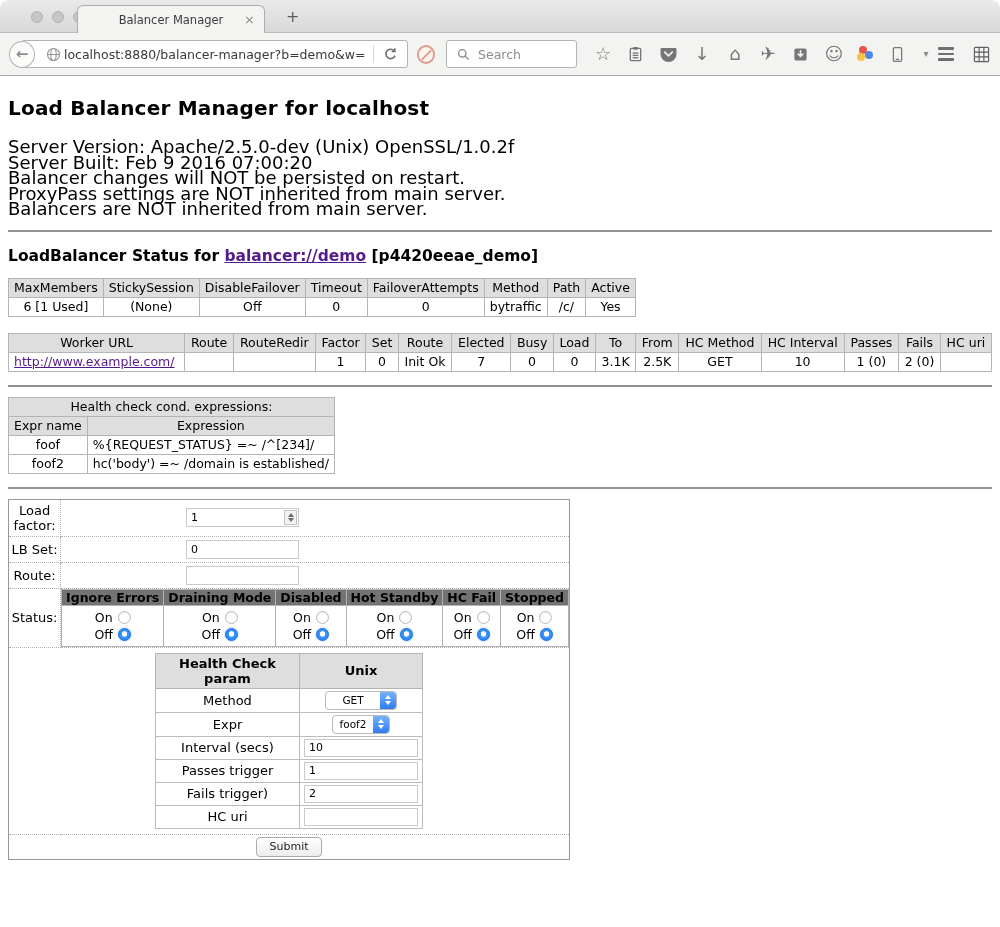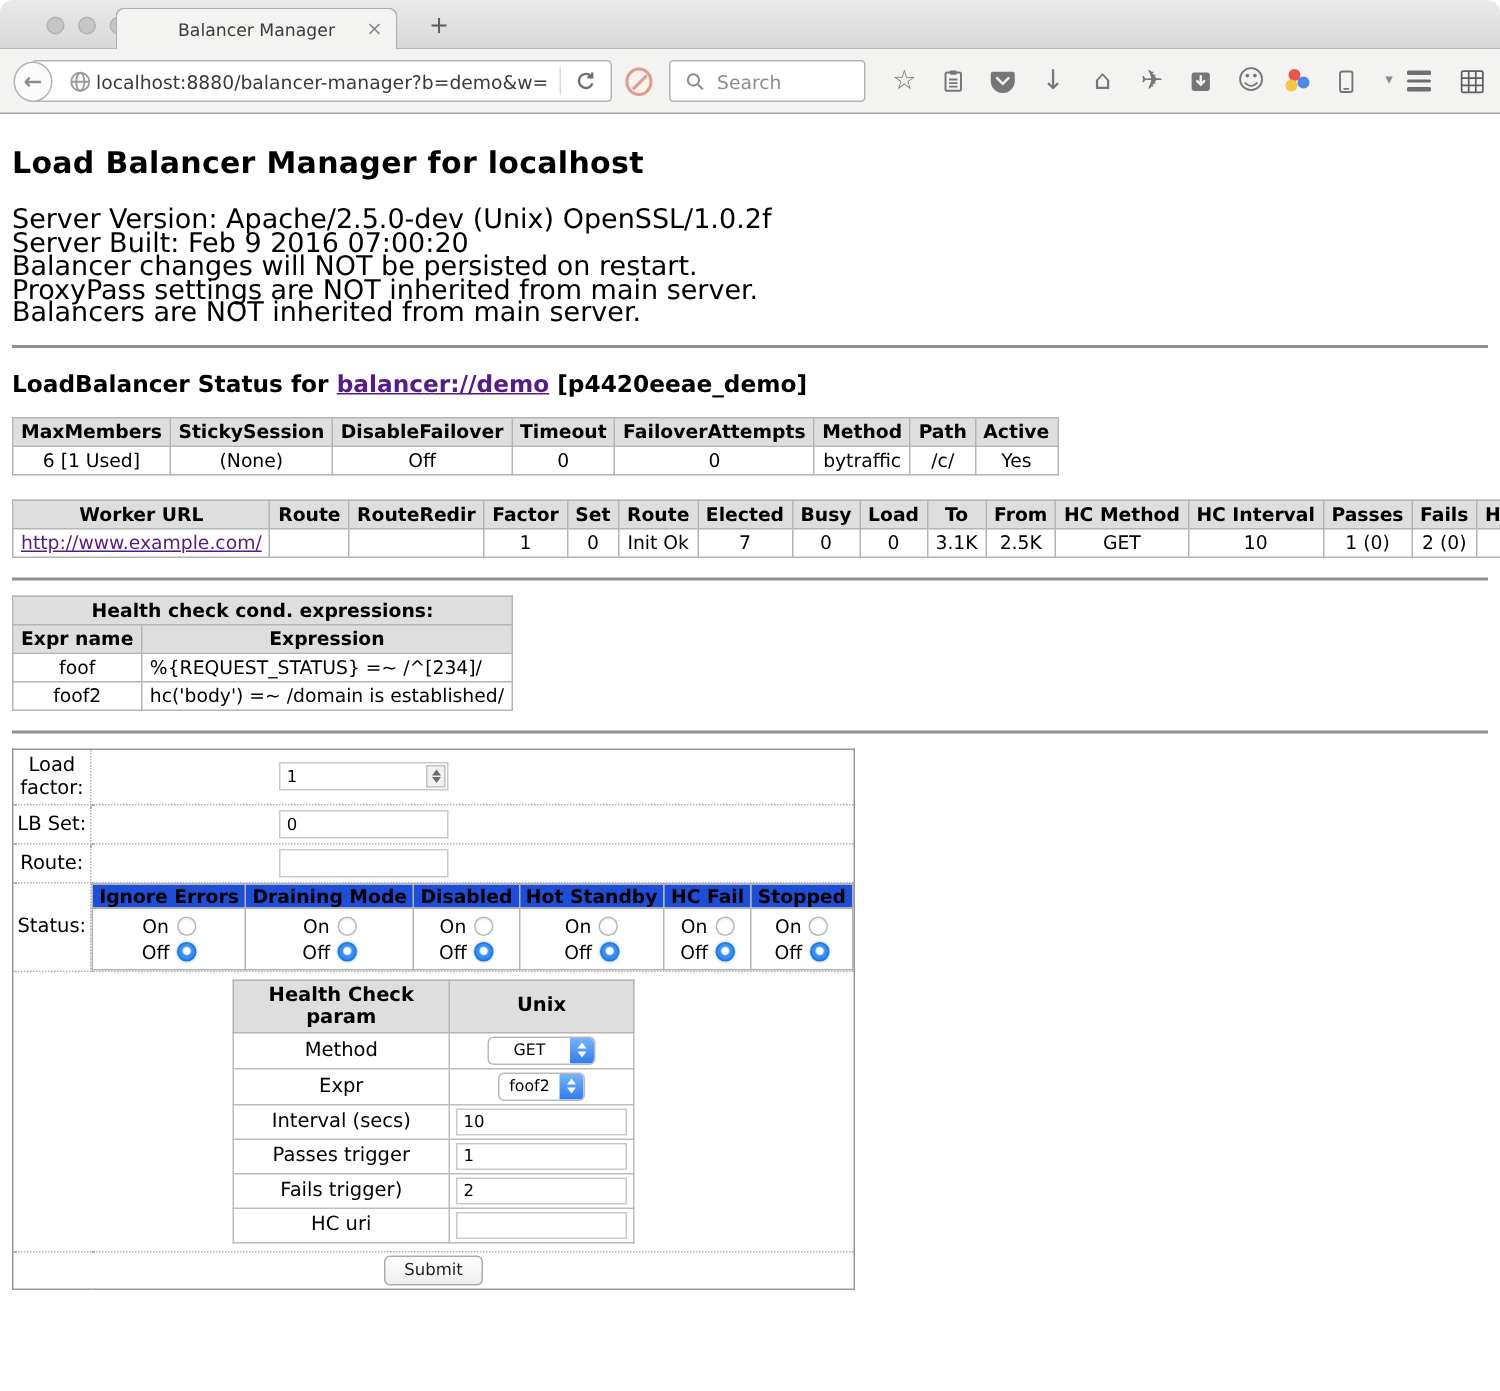--- a/index.html
+++ b/index.html
@@ -44,42 +44,42 @@
   
   .content { padding:0 8px; color:#000; }
   h1.page-title { font-size:20px; font-weight:bold; margin:20px 0 19px; letter-spacing:0.2px; }
   .server-info { font-size:18px; line-height:15.5px; }
   hr.rule { border:none; height:2px; background:#909090; margin:13px 0 10px; }
   h3.sec { font-size:15.5px; font-weight:bold; margin:15px 0 13px; }
   a.vlink { color:#551a8b; text-decoration:underline; }
 
   table.data { border-collapse:collapse; border:1px solid #8d8d8d; font-size:12.5px; margin-bottom:16px; }
   table.data th, table.data td { border:1px solid #b4b4b4; padding:1px 5px; height:19px; text-align:center; white-space:nowrap; }
-  table.data th { background:#dedede; font-weight:bold; }
+  table.data th { background:#dedede; font-weight:normal; }
   table.balancer { width:614px; }
   table.worker { width:984px; margin-bottom:0; }
   table.worker td.left, table.expr td.left { text-align:left; }
   table.expr { width:311px; margin-bottom:0; }
 
   
   table.form { border-collapse:collapse; border:1px solid #979797; width:562px; font-size:13px; margin-top:2px; }
   table.form > tbody > tr > td { border:1px dotted #b0b0b0; padding:3px 2px; text-align:center; }
   td.flabel { width:100px; }
   td.fval { text-align:left !important; padding-left:125px !important; }
   input.tin { width:113px; height:19px; border:1px solid #c9c9c9; font-size:11px; font-family:inherit; padding:1px 4px; background:#fff; }
   .numwrap { position:relative; display:inline-block; }
   .numwrap input { padding-right:18px; }
   .spinner { position:absolute; right:2px; top:2px; width:13px; height:15px; border:1px solid #c2c2c2; background:#f2f2f2; display:flex; flex-direction:column; align-items:center; justify-content:center; gap:1px; }
   .spinner b { width:0; height:0; border-left:3px solid transparent; border-right:3px solid transparent; }
   .spinner b.up { border-bottom:4px solid #6b6b6b; }
   .spinner b.dn { border-top:4px solid #6b6b6b; }
 
   td.statuscell { padding:0 !important; }
   table.status { border-collapse:collapse; width:100%; font-size:12.5px; }
-  table.status th { background:#1d4ed8; border:1px solid #b4b4b4; padding:0 4px; font-weight:bold; white-space:nowrap; }
+  table.status th { background:#737373; border:1px solid #b4b4b4; padding:0 4px; font-weight:bold; white-space:nowrap; }
   table.status td { border:1px solid #b4b4b4; padding:3px 4px; text-align:center; }
   .rline { display:flex; align-items:center; justify-content:center; gap:5px; height:17px; }
   .radio { width:13px; height:13px; border-radius:50%; background:#fff; border:1px solid #b8b8b8; box-shadow:inset 0 1px 1px rgba(0,0,0,.08); display:inline-block; }
   .radio.checked { border:1px solid #1d74dc; background:radial-gradient(circle at 50% 45%, #ffffff 0 2.4px, #3d95fb 3px, #1b7be8 100%); box-shadow:0 0 2px rgba(40,130,240,.6); }
 
   table.health { border-collapse:collapse; border:1px solid #979797; width:268px; margin:2px auto; font-size:13px; }
   table.health th { background:#dedede; border:1px solid #b4b4b4; padding:2px 4px; font-weight:bold; }
   table.health td { border:1px solid #bcbcbc; padding:2px 4px; text-align:center; height:23px; }
   table.health td.hval { text-align:left; }
   table.health td.hvalc { text-align:center; }

